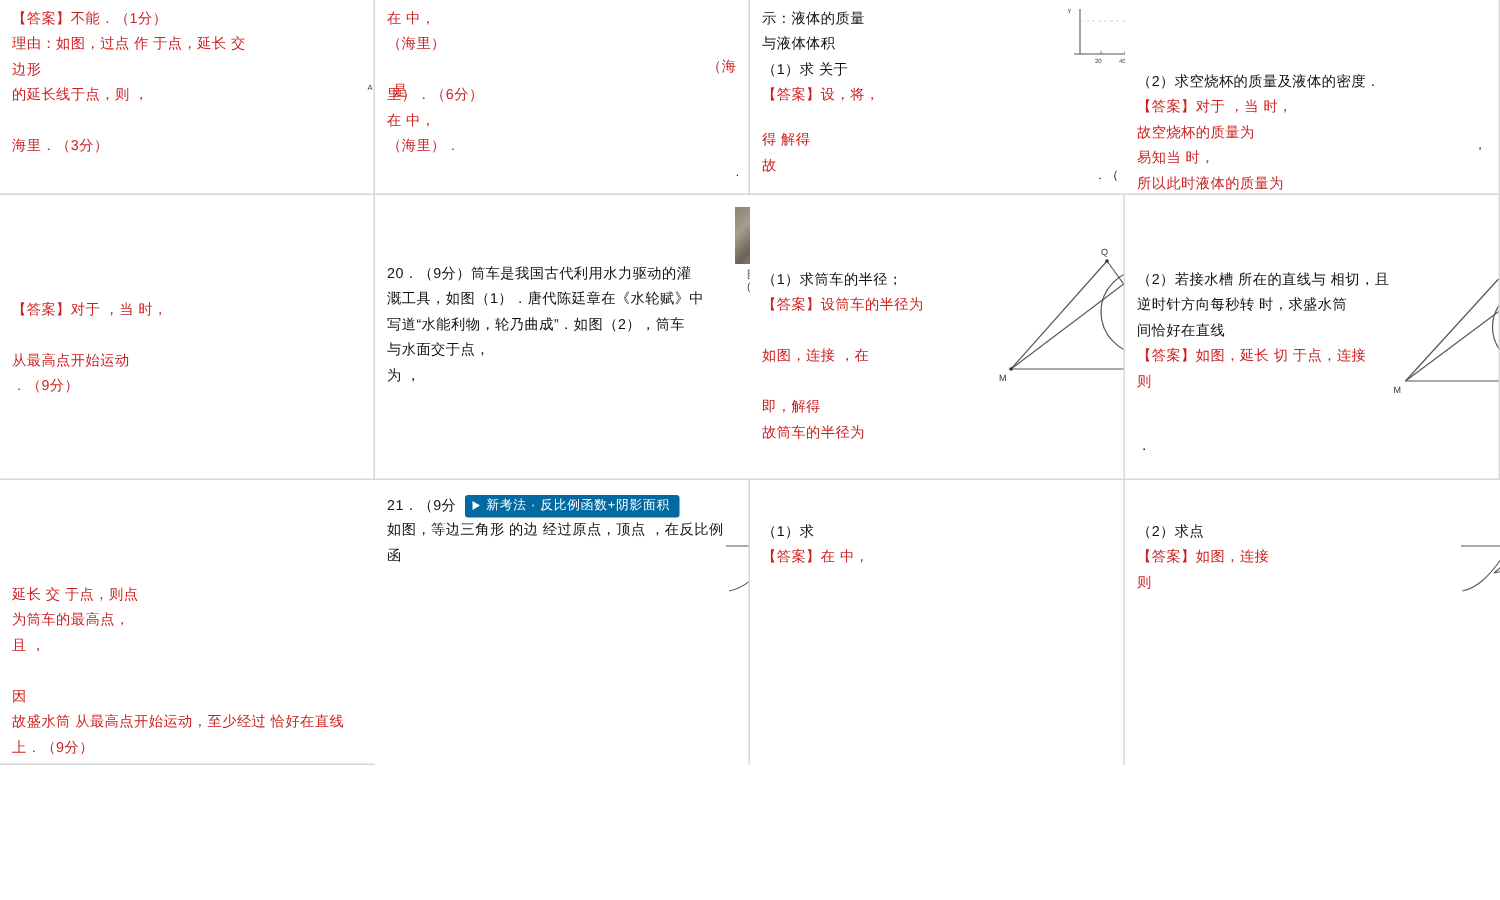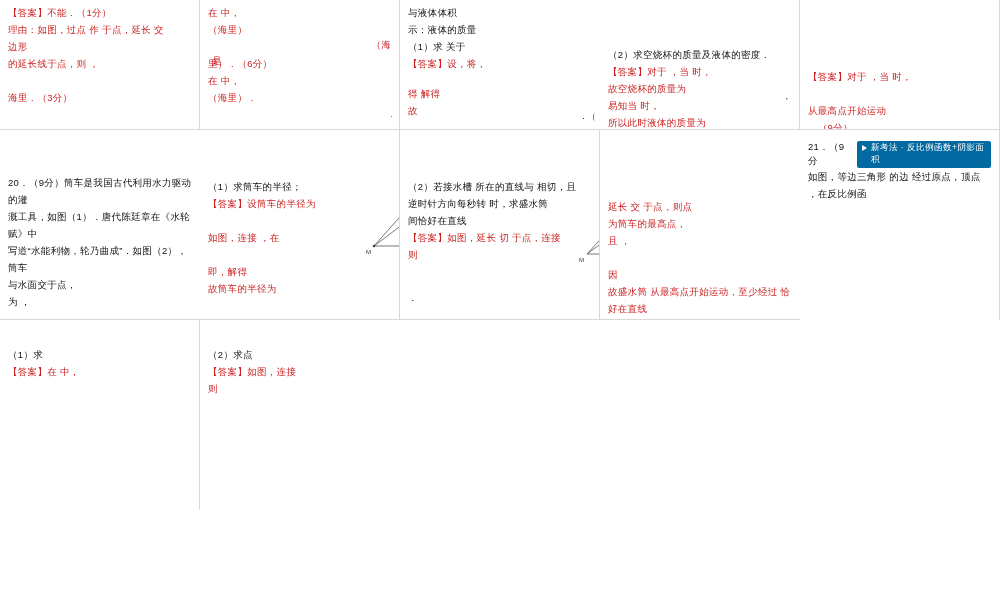--- a/index.html
+++ b/index.html
@@ -6,21 +6,21 @@
   body{
     width:1000px;height:600px;
     background:#ffffff;
     font-family:"Liberation Sans", sans-serif;
     overflow:hidden;
   }
   .grid{
     position:relative;
     width:1000px;height:470px;
     display:grid;
-    grid-template-columns:1fr 1fr 1fr 1fr 1fr;
+    grid-template-columns:1fr 1fr 1fr 1fr;
     grid-template-rows:130px 190px 190px 90px;
   }
   .cell{
     position:relative;
     border-right:1px solid #d8d8d8;
     border-bottom:1px solid #d8d8d8;
     overflow:hidden;
     box-sizing:border-box;
     padding:4px 8px;
   }
@@ -97,22 +97,22 @@
     <div class="txt" style="height:17px"></div>
     <div class="txt">里）．（6分）</div>
     <div class="txt">在 中，</div>
     <div class="txt">（海里）．</div>
     <div class="txt" style="position:absolute;left:12px;top:52px;">是</div>
     <div class="txt" style="position:absolute;right:8px;top:36px;">（海</div>
     <div class="txt black" style="position:absolute;right:6px;bottom:6px;font-size:8px;">.</div>
   </div>
 
   <div class="cell c3 r1">
+    <div class="txt black">示：液体的质量</div>
     <div class="txt black">与液体体积</div>
-    <div class="txt black">示：液体的质量</div>
     <div class="txt black">（1）求 关于</div>
     <div class="txt">【答案】设，将，</div>
     <div class="txt" style="height:13px"></div>
     <div class="txt">得 解得</div>
     <div class="txt">故</div>
     <div class="figwrap" style="left:210px;top:2px;">
       <svg width="115" height="48" viewBox="0 0 115 48">
         <line x1="10" y1="4" x2="10" y2="34" stroke="#555" stroke-width="0.7"></line>
         <line x1="6" y1="34" x2="108" y2="34" stroke="#555" stroke-width="0.7"></line>
         <line x1="10" y1="12" x2="95" y2="12" stroke="#bbb" stroke-width="0.4" stroke-dasharray="2,2"></line>
@@ -248,21 +248,21 @@
     <div class="txt">为筒车的最高点，</div>
     <div class="txt">且 ，</div>
     <div class="txt" style="height:17px"></div>
     <div class="txt">因</div>
     <div class="txt">故盛水筒 从最高点开始运动，至少经过 恰好在直线</div>
     <div class="txt">上．（9分）</div>
   </div>
 
   <div class="cell c1 r4">
     <div style="height:6px"></div>
-    <div style="display:flex;align-items:center;gap:6px;justify-content:flex-end;">
+    <div style="display:flex;align-items:center;gap:6px;">
       <span class="txt black" style="line-height:14px;">21．（9分</span>
       <span class="badge">新考法 · 反比例函数+阴影面积</span>
     </div>
     <div class="txt black">如图，等边三角形 的边 经过原点，顶点 ，在反比例函</div>
     <div class="figwrap" style="left:230px;top:4px;">
       <svg width="100" height="78" viewBox="0 0 100 78">
         <line x1="44" y1="2" x2="44" y2="74" stroke="#555" stroke-width="0.7"></line>
         <line x1="4" y1="40" x2="96" y2="40" stroke="#555" stroke-width="0.7"></line>
         <path d="M54 36 C68 16, 80 10, 92 8" fill="none" stroke="#555" stroke-width="0.7"></path>
         <path d="M36 44 C24 62, 16 68, 6 70" fill="none" stroke="#555" stroke-width="0.7"></path>

